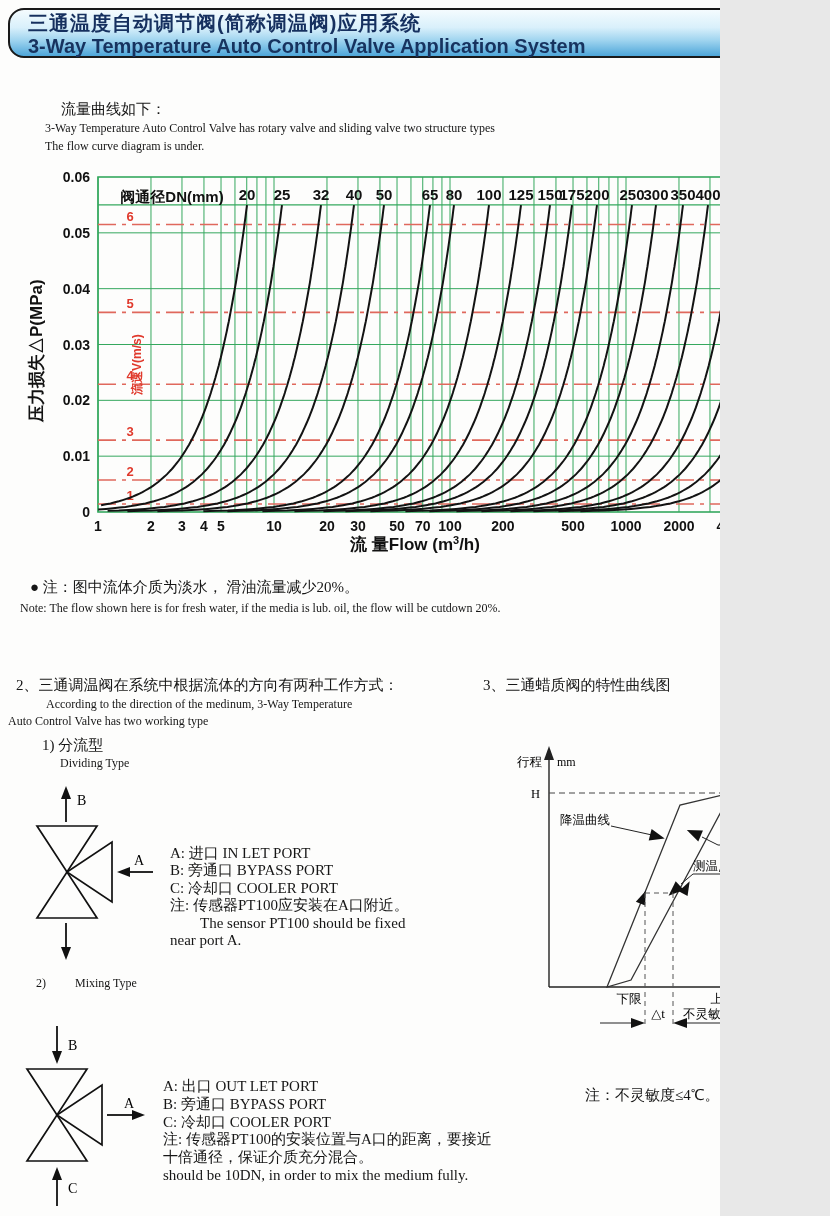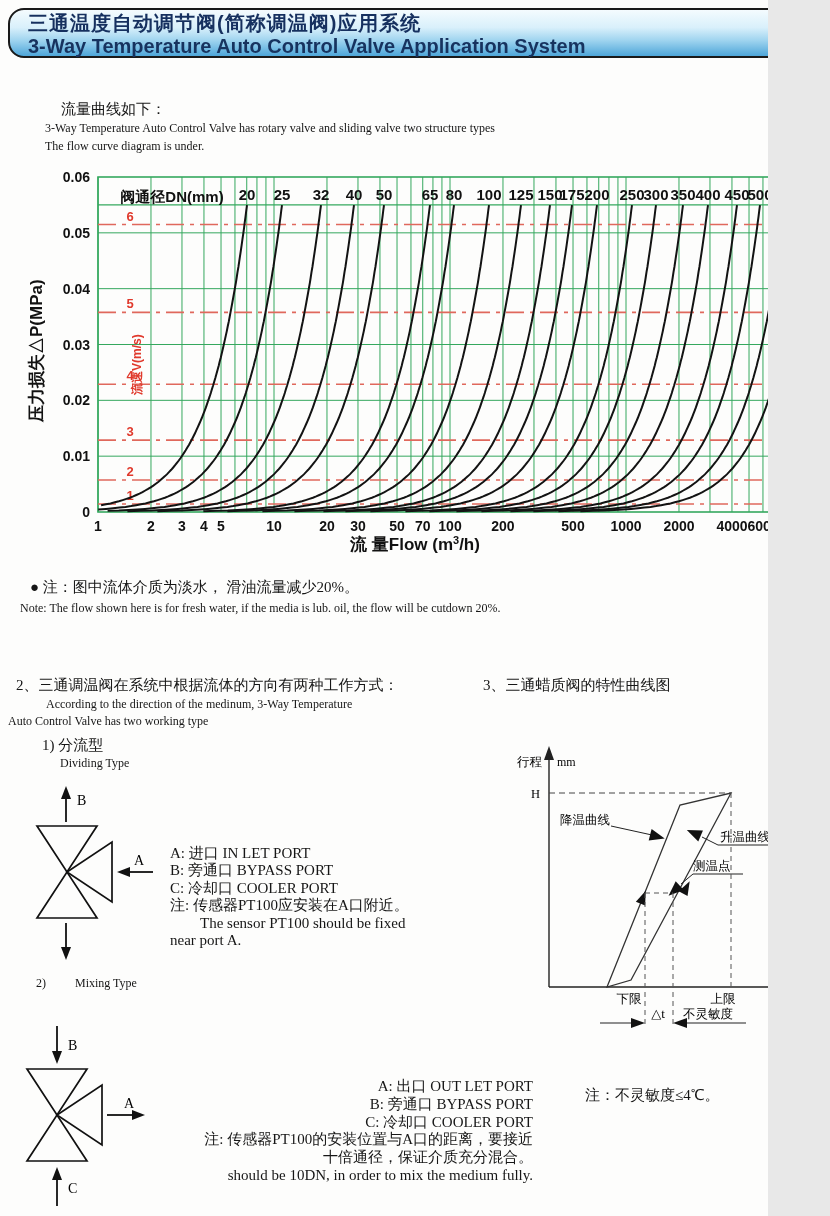--- a/index.html
+++ b/index.html
@@ -1,17 +1,17 @@
 <!DOCTYPE html>
 <html><head>
 <meta charset="utf-8">
 <style>
   html,body{margin:0;padding:0;background:#e8e8e8;}
   .page{position:relative;width:720px;height:1216px;background:#fdfdfc;overflow:hidden;
-        font-family:"Liberation Serif",serif;color:#161616;padding-left:48px;}
+        font-family:"Liberation Serif",serif;color:#161616;}
   .abs{position:absolute;}
   
   .banner{left:8px;top:8px;width:812px;height:50px;border:2px solid #1a1a1a;border-radius:16px;
           background:linear-gradient(180deg,#f4fbfe 0%,#d9f0fb 38%,#9fd4ef 66%,#4ea6d9 100%);
           box-sizing:border-box;padding:2px 0 0 18px;font-family:"Liberation Sans",sans-serif;}
   .banner .zh{font-size:20px;font-weight:bold;color:#16305f;line-height:23px;letter-spacing:1px;}
   .banner .en{font-size:20px;font-weight:bold;color:#17335f;line-height:22px;}
   
   .t{font-size:12px;line-height:18px;white-space:nowrap;}
   .tzh{font-size:15px;}
@@ -208,21 +208,21 @@
     <polygon points="17,151 77,151 47,105" fill="none" stroke="#111" stroke-width="1.7"></polygon>
     <polygon points="92,75 92,135 47,105" fill="none" stroke="#111" stroke-width="1.7"></polygon>
     <line x1="97" y1="105" x2="124" y2="105" stroke="#111" stroke-width="1.8"></line>
     <polygon points="135,105 122,100 122,110" fill="#111"></polygon>
     <text x="114" y="98" font-size="14" class="serif">A</text>
     <line x1="47" y1="196" x2="47" y2="168" stroke="#111" stroke-width="1.8"></line>
     <polygon points="47,157 42,170 52,170" fill="#111"></polygon>
     <text x="58" y="183" font-size="14" class="serif">C</text>
   </svg>
 
-  <div class="abs labelblock t num-note" style="left:163px;top:1078px;line-height:17.8px;width:370px;text-align:right;">
+  <div class="abs labelblock t num-note" style="left:163px;top:1078px;line-height:17.8px;width:370px;">
     <div>A: 出口 OUT LET PORT</div>
     <div>B: 旁通口 BYPASS PORT</div>
     <div>C: 冷却口 COOLER PORT</div>
     <div>注: 传感器PT100的安装位置与A口的距离，要接近</div>
     <div>十倍通径，保证介质充分混合。</div>
     <div>should be 10DN, in order to mix the medium fully.</div>
   </div>
 
   <svg class="abs" style="left:490px;top:740px;" width="340" height="300">
 

